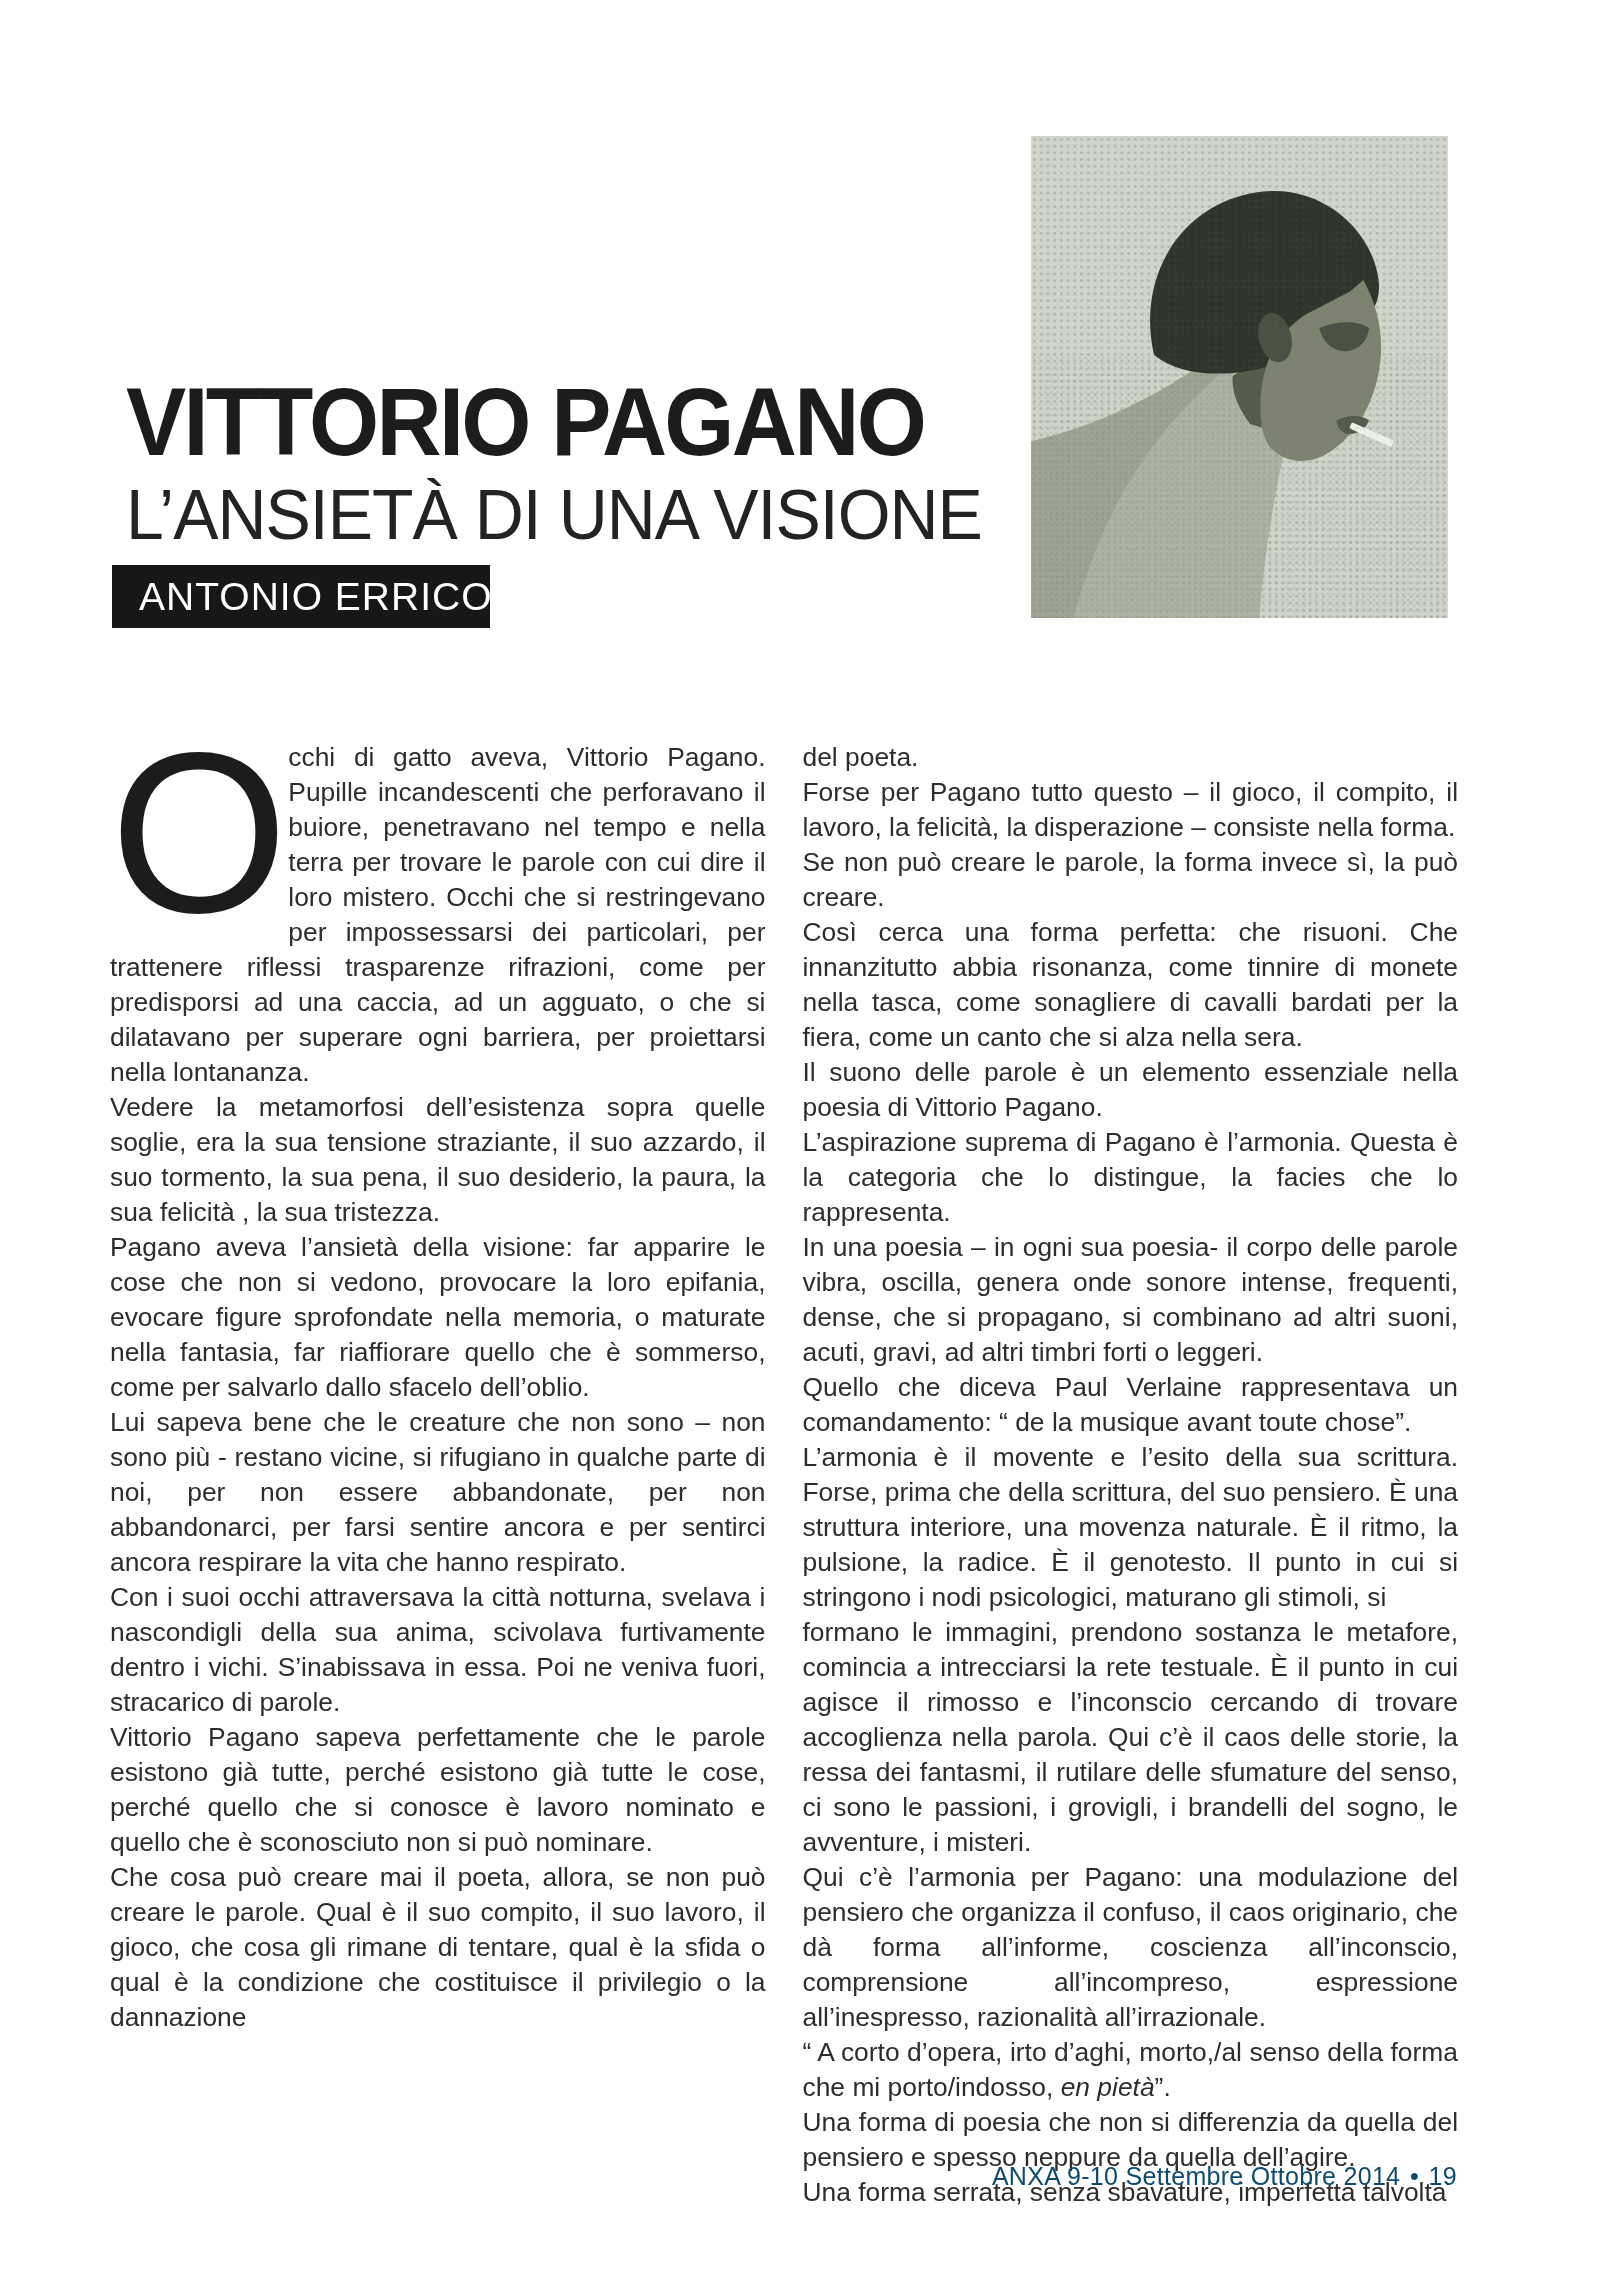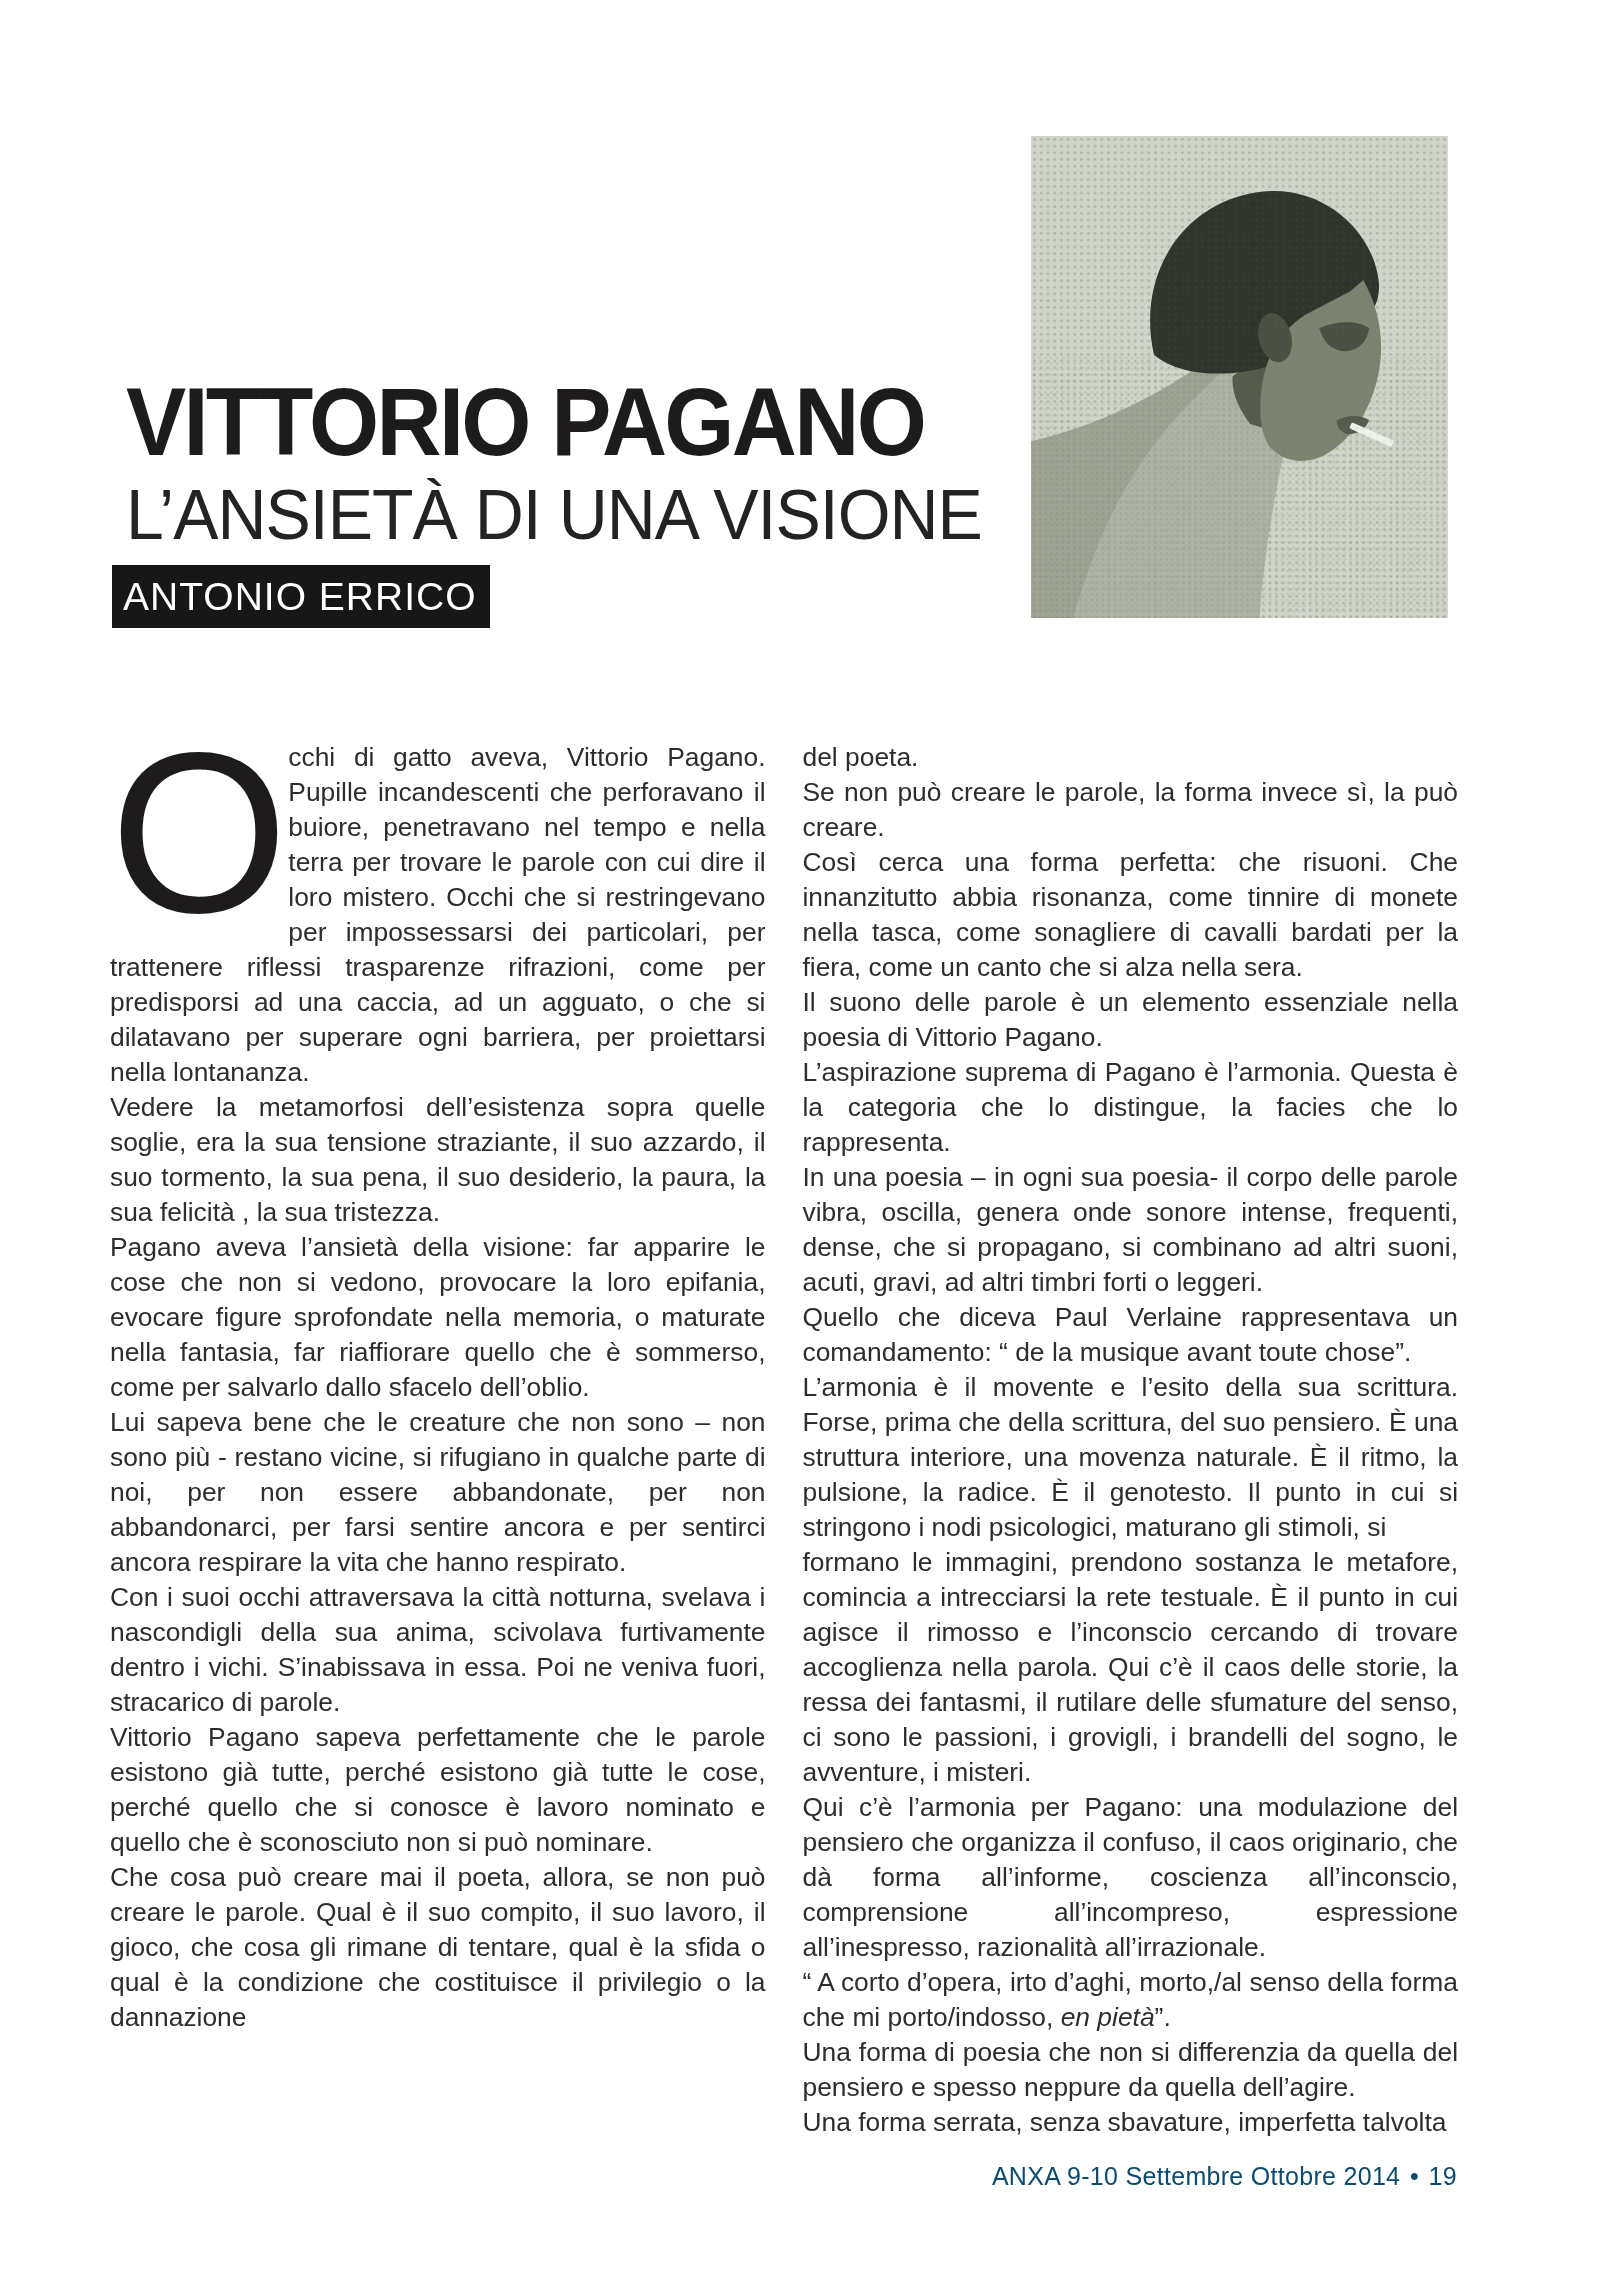--- a/index.html
+++ b/index.html
@@ -23,21 +23,21 @@
     font-size: 70px; font-weight: 400; color: #242223;
     letter-spacing: -1px; line-height: 1.0; white-space: nowrap;
     margin-top: 9.6px;
     transform: scaleX(0.97); transform-origin: left center;
   }
   .byline {
     position: absolute; left: 112px; top: 565px;
     width: 378px; height: 63px;
     background: #171717; color: #ffffff;
     display: flex; align-items: center;
-    padding-left: 11px;
+    padding-left: 27px;
     font-size: 39px; font-weight: 400; letter-spacing: 1px;
     white-space: nowrap;
   }
 
   
   .photo {
     position: absolute; left: 1031px; top: 136px;
     width: 417px; height: 482px; overflow: hidden;
   }
   .photo svg { display: block; }
@@ -127,20 +127,21 @@
         <p><span class="dropcap">O</span><span>cchi di gatto aveva, Vittorio Pagano. Pupille incandescenti che perforavano il buiore, penetravano nel tempo e nella terra per trovare le parole con cui dire il loro mistero. Occhi che si restringevano per impossessarsi dei particolari, per trattenere riflessi trasparenze rifrazioni, come per predisporsi ad una caccia, ad un agguato, o che si dilatavano per superare ogni barriera, per proiettarsi nella lontananza.</span></p>
         <p><span>Vedere la metamorfosi dell’esistenza sopra quelle soglie, era la sua tensione straziante, il suo azzardo, il suo tormento, la sua pena, il suo desiderio, la paura, la sua felicità , la sua tristezza.</span></p>
         <p><span>Pagano aveva l’ansietà della visione: far apparire le cose che non si vedono, provocare la loro epifania, evocare figure sprofondate nella memoria, o maturate nella fantasia, far riaffiorare quello che è sommerso, come per salvarlo dallo sfacelo dell’oblio.</span></p>
         <p><span>Lui sapeva bene che le creature che non sono – non sono più - restano vicine, si rifugiano in qualche parte di noi, per non essere abbandonate, per non abbandonarci, per farsi sentire ancora e per sentirci ancora respirare la vita che hanno respirato.</span></p>
         <p><span>Con i suoi occhi attraversava la città notturna, svelava i nascondigli della sua anima, scivolava furtivamente dentro i vichi. S’inabissava in essa. Poi ne veniva fuori, stracarico di parole.</span></p>
         <p><span>Vittorio Pagano sapeva perfettamente che le parole esistono già tutte, perché esistono già tutte le cose, perché quello che si conosce è lavoro nominato e quello che è sconosciuto non si può nominare.</span></p>
         <p><span>Che cosa può creare mai il poeta, allora, se non può creare le parole. Qual è il suo compito, il suo lavoro, il gioco, che cosa gli rimane di tentare, qual è la sfida o qual è la condizione che costituisce il privilegio o la dannazione</span></p>
       </div>
     <div class="col">
         <p><span>del poeta.</span></p>
+        <p><span>Forse per Pagano tutto questo – il gioco, il compito, il lavoro, la felicità, la disperazione – consiste nella forma.</span></p>
         <p><span>Se non può creare le parole, la forma invece sì, la può creare.</span></p>
         <p><span>Così cerca una forma perfetta: che risuoni. Che innanzitutto abbia risonanza, come tinnire di monete nella tasca, come sonagliere di cavalli bardati per la fiera, come un canto che si alza nella sera.</span></p>
         <p><span>Il suono delle parole è un elemento essenziale nella poesia di Vittorio Pagano.</span></p>
         <p><span>L’aspirazione suprema di Pagano è l’armonia. Questa è la categoria che lo distingue, la facies che lo rappresenta.</span></p>
         <p><span>In una poesia – in ogni sua poesia- il corpo delle parole vibra, oscilla, genera onde sonore intense, frequenti, dense, che si propagano, si combinano ad altri suoni, acuti, gravi, ad altri timbri forti o leggeri.</span></p>
         <p><span>Quello che diceva Paul Verlaine rappresentava un comandamento: “ de la musique avant toute chose”.</span></p>
         <p><span>L’armonia è il movente e l’esito della sua scrittura. Forse, prima che della scrittura, del suo pensiero. È una struttura interiore, una movenza naturale. È il ritmo, la pulsione, la radice. È il genotesto. Il punto in cui si stringono i nodi psicologici, maturano gli stimoli, si</span></p>
         <p><span>formano le immagini, prendono sostanza le metafore, comincia a intrecciarsi la rete testuale. È il punto in cui agisce il rimosso e l’inconscio cercando di trovare accoglienza nella parola. Qui c’è il caos delle storie, la ressa dei fantasmi, il rutilare delle sfumature del senso, ci sono le passioni, i grovigli, i brandelli del sogno, le avventure, i misteri.</span></p>
         <p><span>Qui c’è l’armonia per Pagano: una modulazione del pensiero che organizza il confuso, il caos originario, che dà forma all’informe, coscienza all’inconscio, comprensione all’incompreso, espressione all’inespresso, razionalità all’irrazionale.</span></p>
         <p><span>“ A corto d’opera, irto d’aghi, morto,/al senso della forma che mi porto/indosso, </span><em>en pietà</em><span>”.</span></p>

